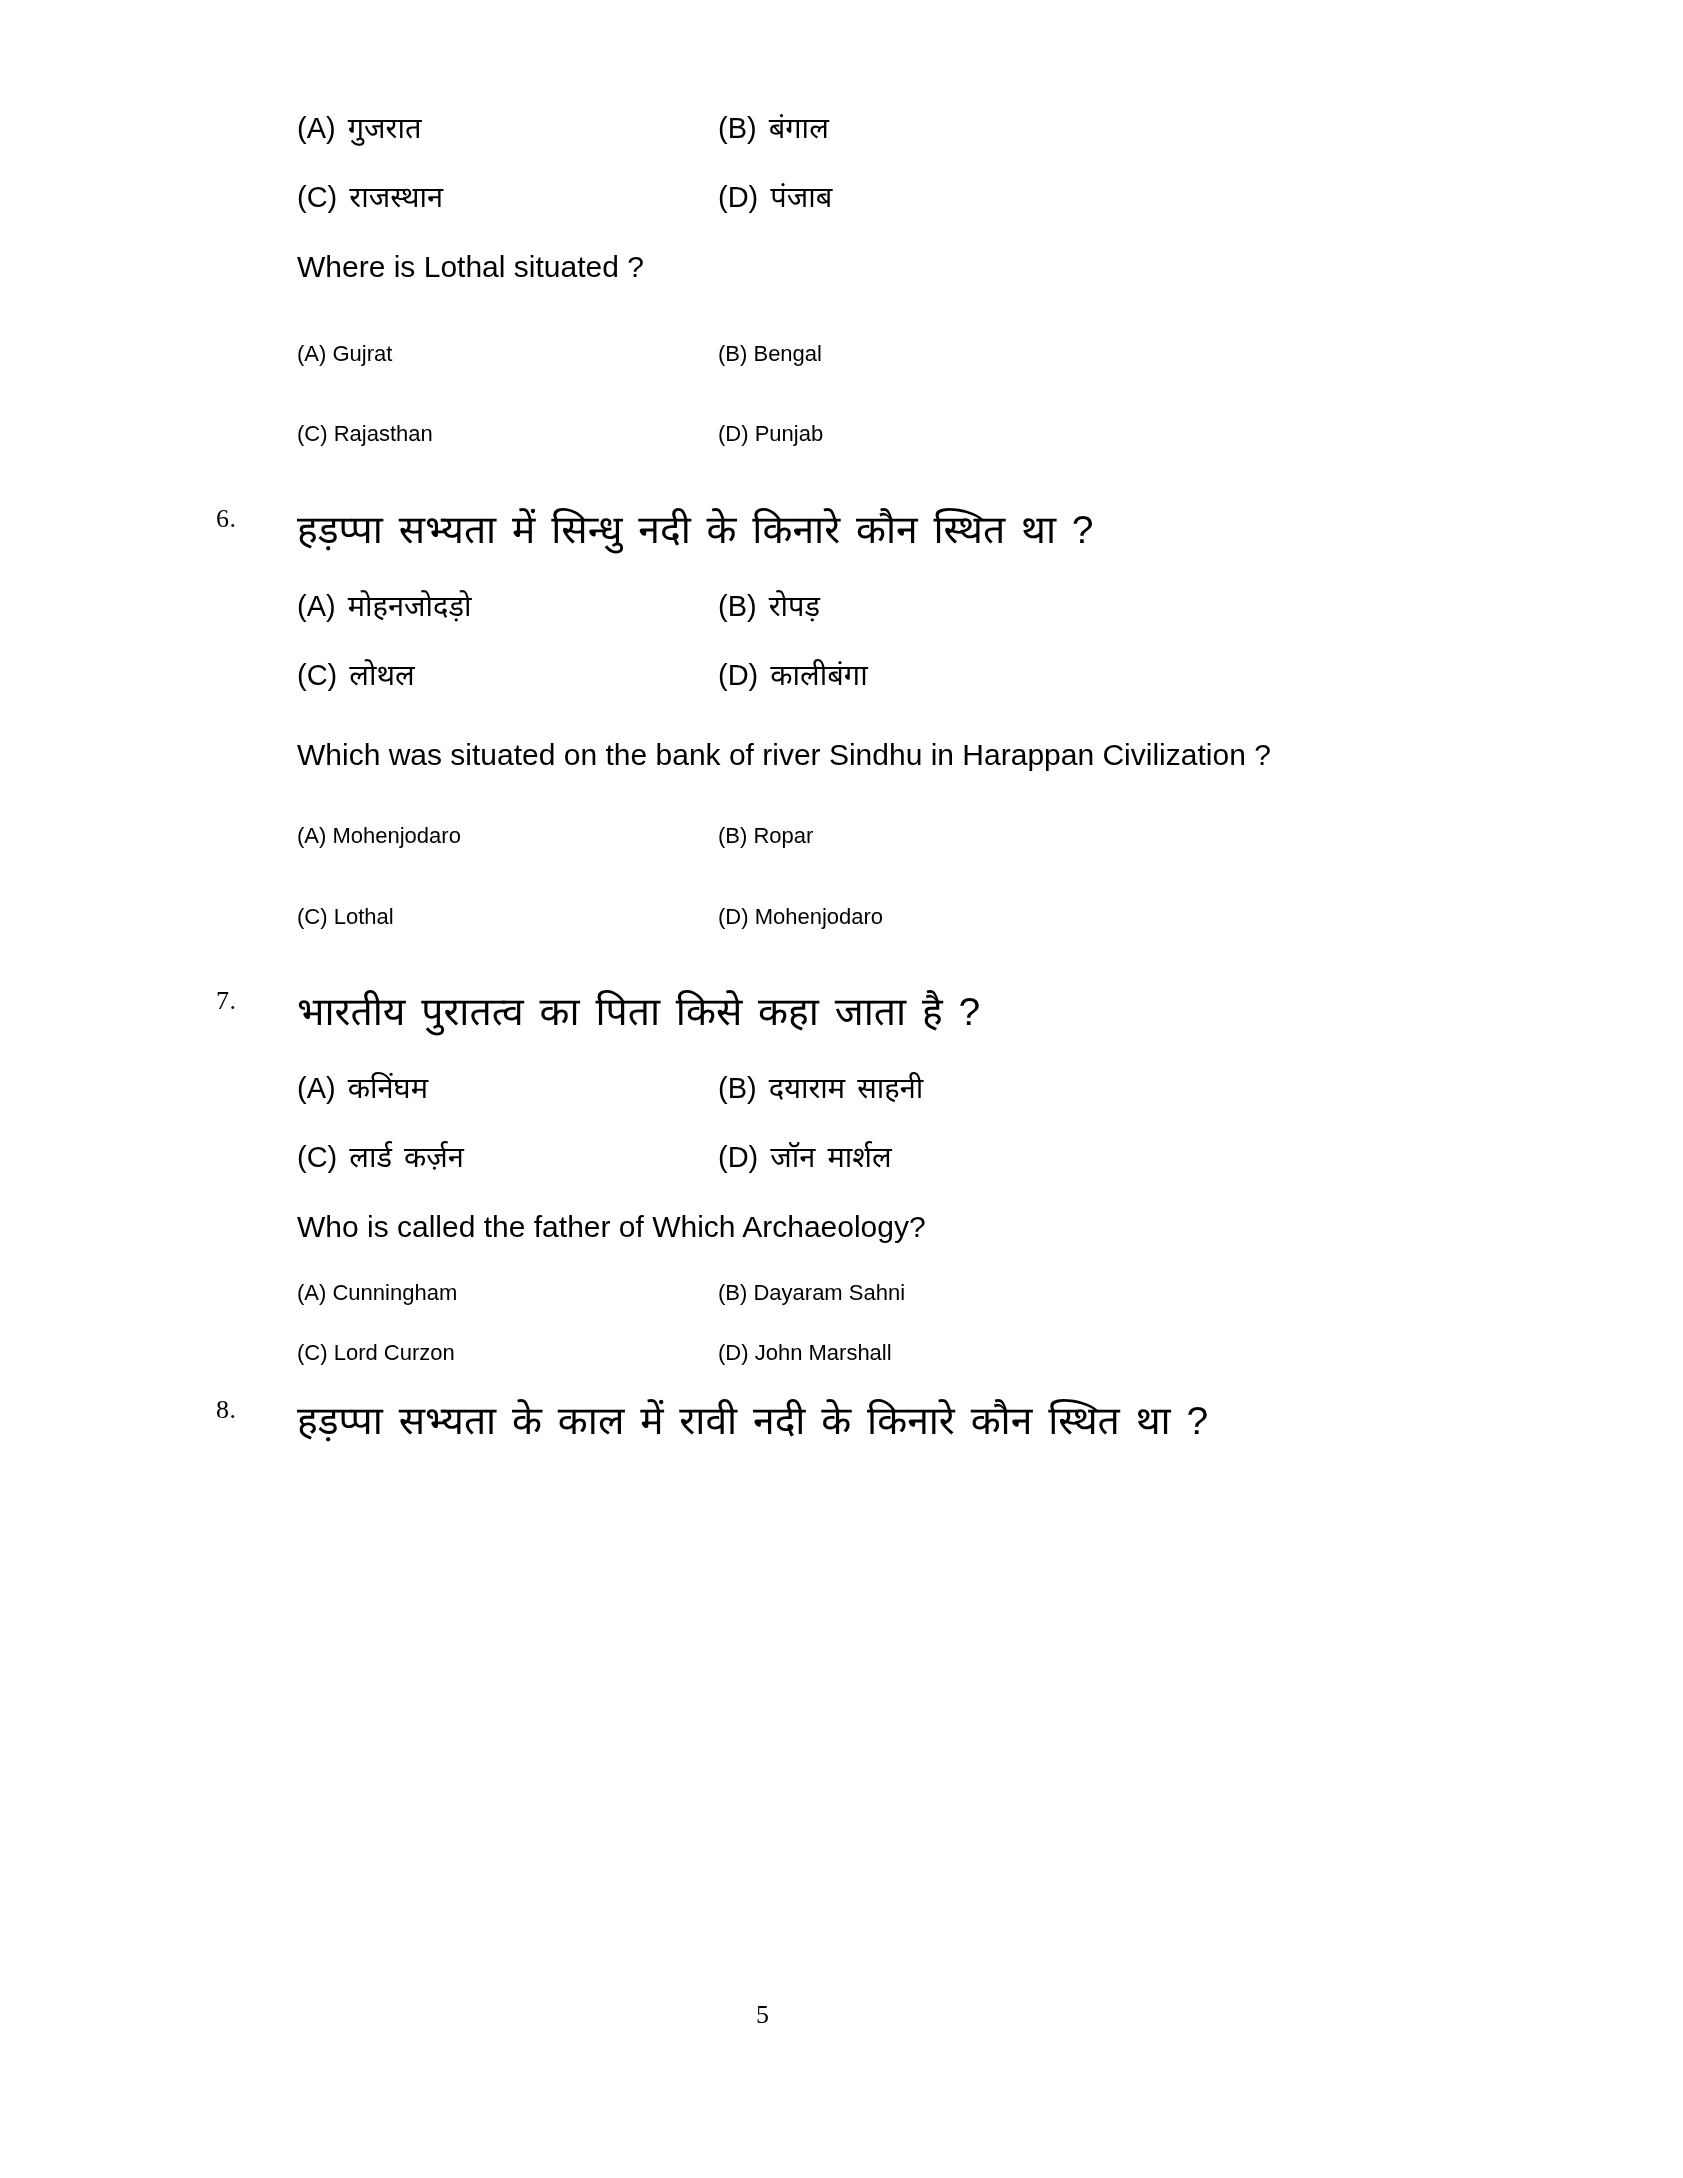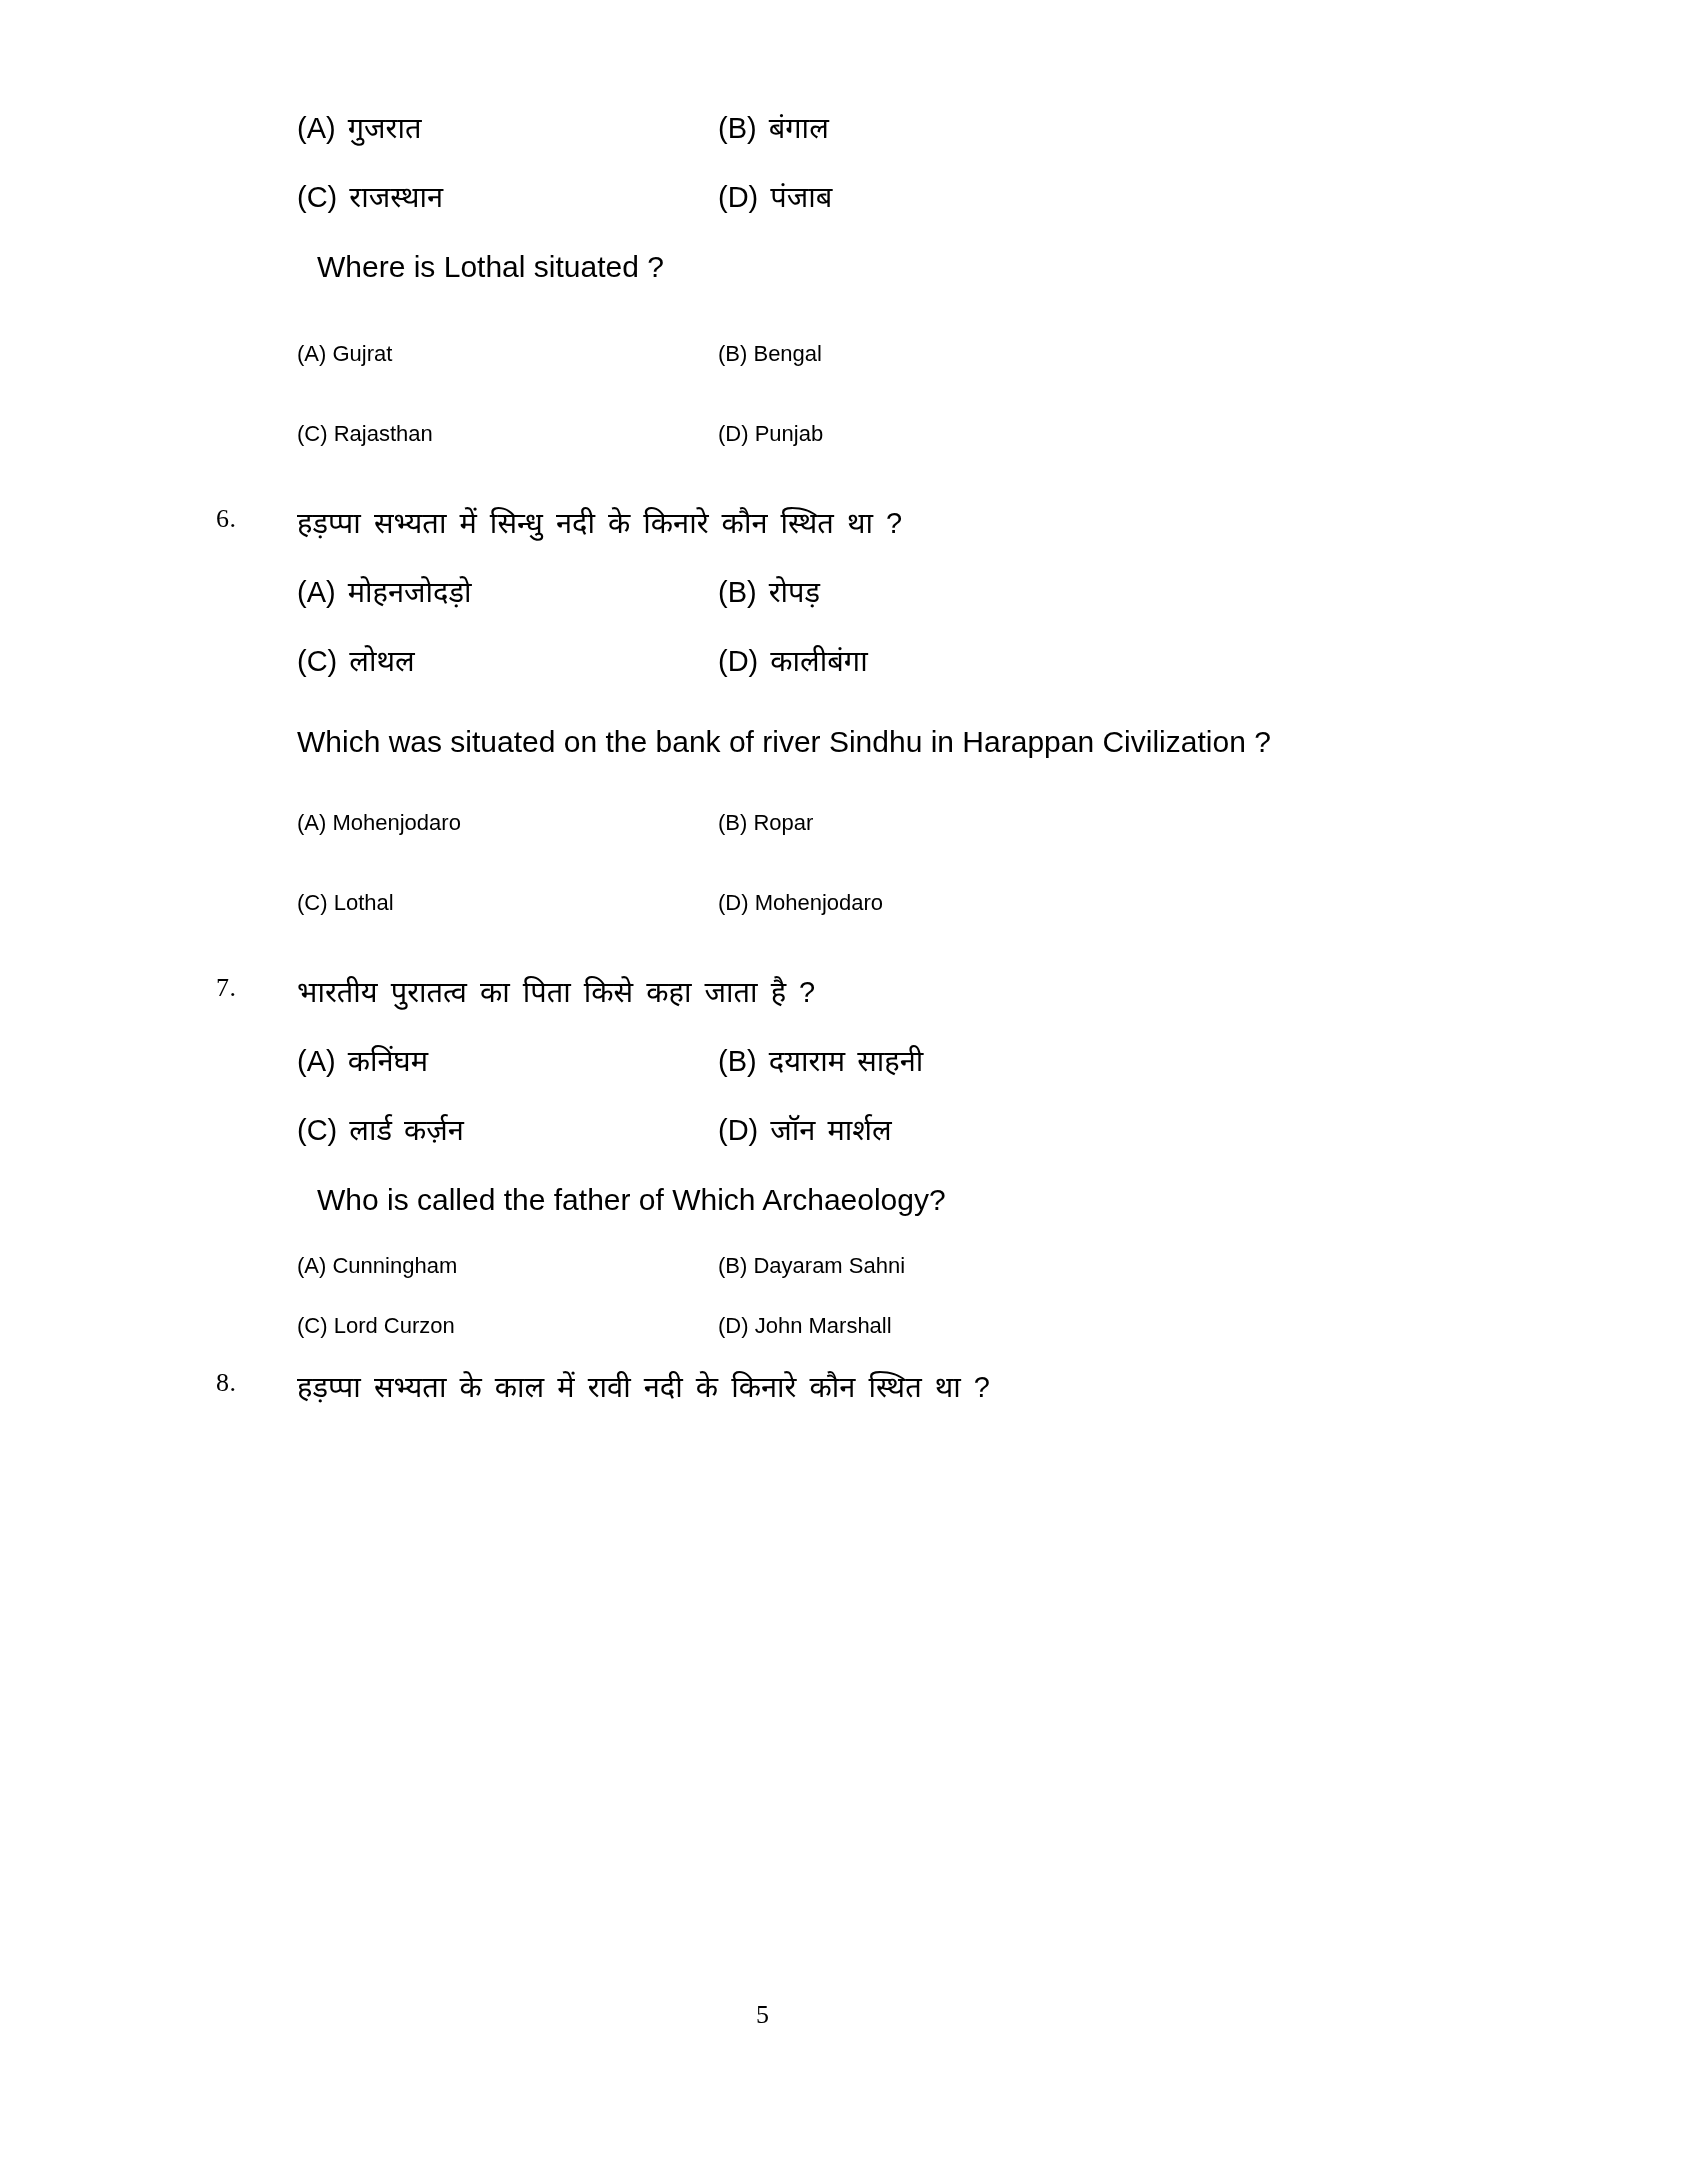--- a/index.html
+++ b/index.html
@@ -47,35 +47,34 @@
     position: absolute;
     left: -81px;
     top: 0;
     width: 59px;
     font-size: 26px;
     font-family: "Liberation Serif", "DejaVu Serif", serif;
     letter-spacing: 0.5px;
   }
   .q-text-hi {
     font-family: "Liberation Sans", "DejaVu Sans", sans-serif;
-    font-size: 29px;
+    font-size: 39px;
     line-height: 1.35;
     word-spacing: 5px;
     white-space: nowrap;
   }
   .q-text-en {
     font-family: "Liberation Sans", "DejaVu Sans", sans-serif;
     font-size: 30px;
     line-height: 2.0;
     text-align: justify;
     text-align-last: left;
   }
   .q-text-en.tight {
     line-height: 1.35;
-    margin-left: 20px;
   }
 
   .opt-row {
     display: flex;
     width: 100%;
   }
   .opt {
     font-size: 22px;
     line-height: 1.35;
     white-space: nowrap;

